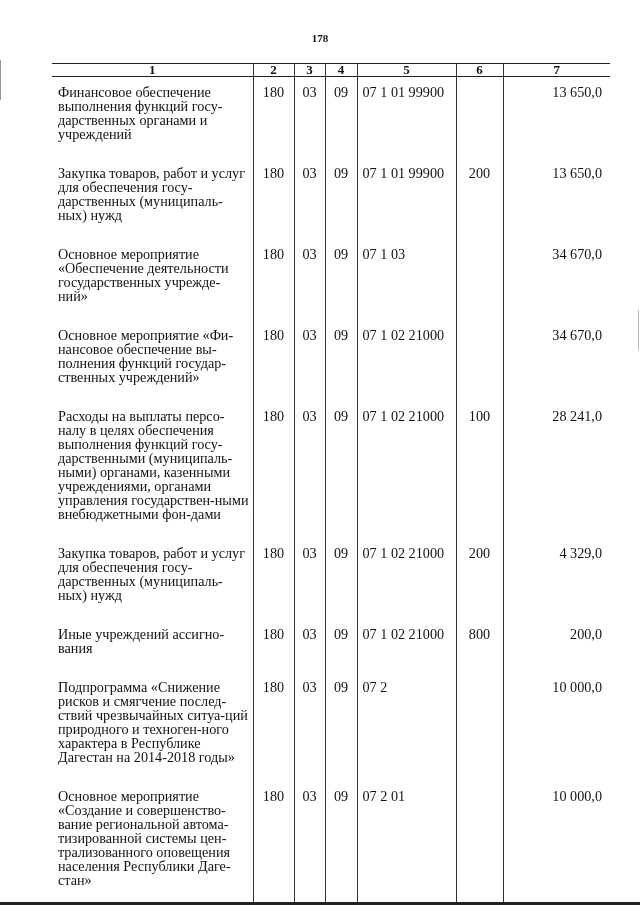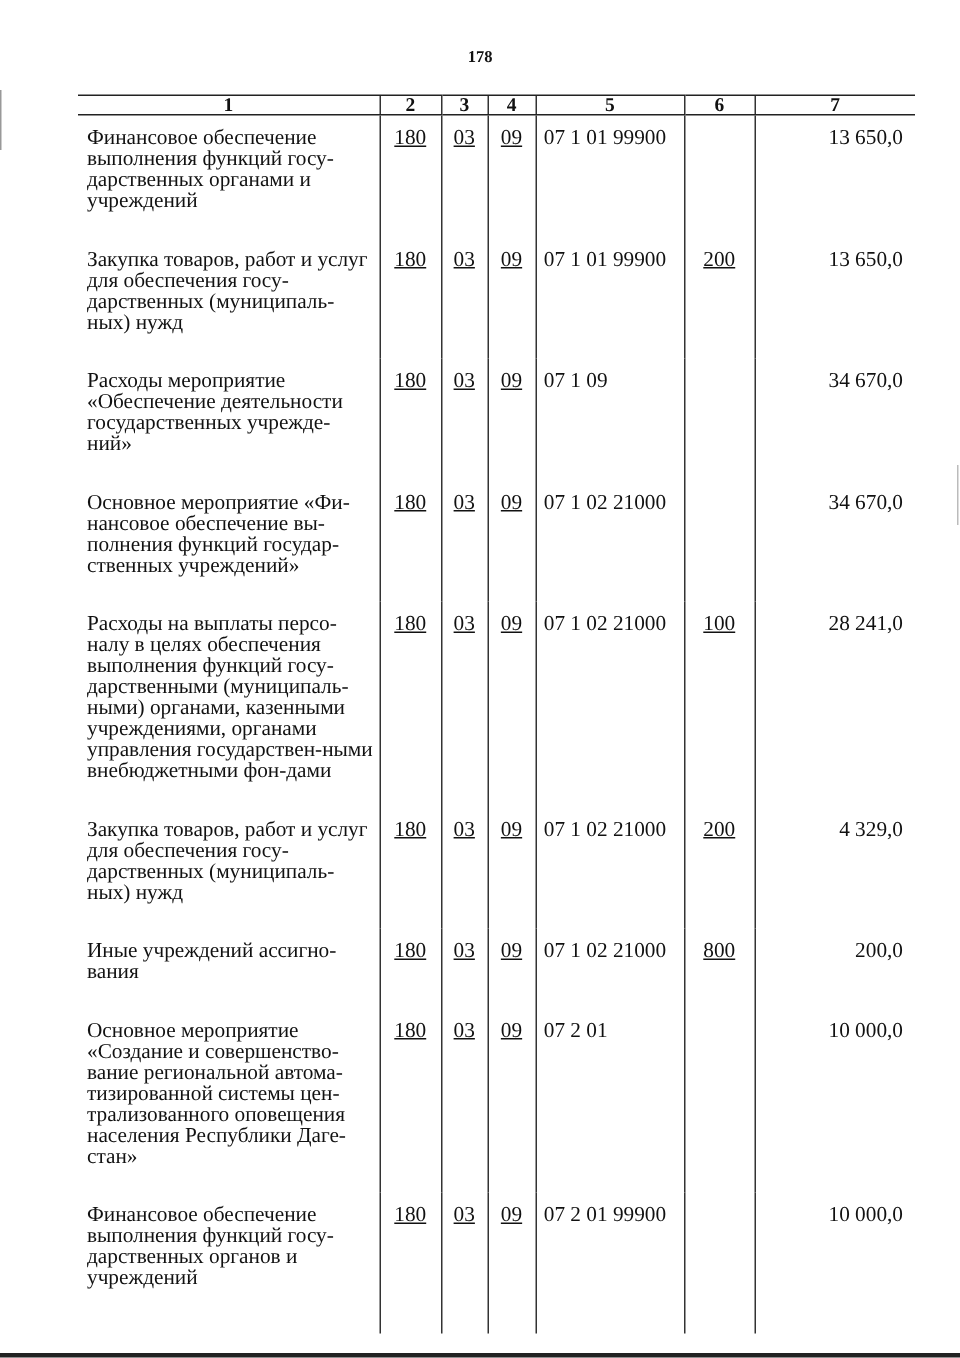--- a/index.html
+++ b/index.html
@@ -13,21 +13,21 @@
   table { position:absolute; left:52px; top:63px; width:558px; border-collapse:collapse;
           table-layout:fixed; font-size:14.2px; line-height:14px; }
   col.c1{width:201px} col.c2{width:41px} col.c3{width:31px} col.c4{width:32px}
   col.c5{width:99px} col.c6{width:47px} col.c7{width:107px}
   th { font-weight:bold; font-size:13px; line-height:12px; padding:0; text-align:center;
        border-top:1.5px solid #222; border-bottom:1.5px solid #222;
        border-left:1px solid #333; }
   th:first-child { border-left:none; }
   td { vertical-align:top; padding:8px 0 17px 0; border-left:1px solid #333; }
   td:first-child { border-left:none; padding-left:6px; padding-right:4px; }
-  td.num { text-align:center;text-decoration:underline; }
+  td.num { text-align:center; }
   td.code { padding-left:5px; white-space:nowrap; }
   td.amt { text-align:right; padding-right:8px; }
   tr.last td { padding-bottom:30px; }
 </style>
 </head>
 <body>
 
 <div class="left-mark"></div>
 <div class="right-mark"></div>
 <div class="page-num">178</div>
@@ -66,25 +66,25 @@
       <tr>
         <td>Закупка товаров, работ и услуг для обеспечения госу-дарственных (муниципаль-ных) нужд</td>
         <td class="num">180</td>
         <td class="num">03</td>
         <td class="num">09</td>
         <td class="code">07 1 01 99900</td>
         <td class="num">200</td>
         <td class="amt">13 650,0</td>
       </tr>
       <tr>
-        <td>Расходы мероприятие «Обеспечение деятельности государственных учрежде-ний»</td>
+        <td>Основное мероприятие «Обеспечение деятельности государственных учрежде-ний»</td>
         <td class="num">180</td>
         <td class="num">03</td>
         <td class="num">09</td>
-        <td class="code">07 1 09</td>
+        <td class="code">07 1 03</td>
         <td class="num"></td>
         <td class="amt">34 670,0</td>
       </tr>
       <tr>
         <td>Основное мероприятие «Фи-нансовое обеспечение вы-полнения функций государ-ственных учреждений»</td>
         <td class="num">180</td>
         <td class="num">03</td>
         <td class="num">09</td>
         <td class="code">07 1 02 21000</td>
         <td class="num"></td>
@@ -111,20 +111,29 @@
       <tr>
         <td>Иные учреждений ассигно-вания</td>
         <td class="num">180</td>
         <td class="num">03</td>
         <td class="num">09</td>
         <td class="code">07 1 02 21000</td>
         <td class="num">800</td>
         <td class="amt">200,0</td>
       </tr>
       <tr>
+        <td>Подпрограмма «Снижение рисков и смягчение послед-ствий чрезвычайных ситуа-ций природного и техноген-ного характера в Республике Дагестан на 2014-2018 годы»</td>
+        <td class="num">180</td>
+        <td class="num">03</td>
+        <td class="num">09</td>
+        <td class="code">07 2</td>
+        <td class="num"></td>
+        <td class="amt">10 000,0</td>
+      </tr>
+      <tr>
         <td>Основное мероприятие «Создание и совершенство-вание региональной автома-тизированной системы цен-трализованного оповещения населения Республики Даге-стан»</td>
         <td class="num">180</td>
         <td class="num">03</td>
         <td class="num">09</td>
         <td class="code">07 2 01</td>
         <td class="num"></td>
         <td class="amt">10 000,0</td>
       </tr>
       <tr class="last">
         <td>Финансовое обеспечение выполнения функций госу-дарственных органов и учреждений</td>

